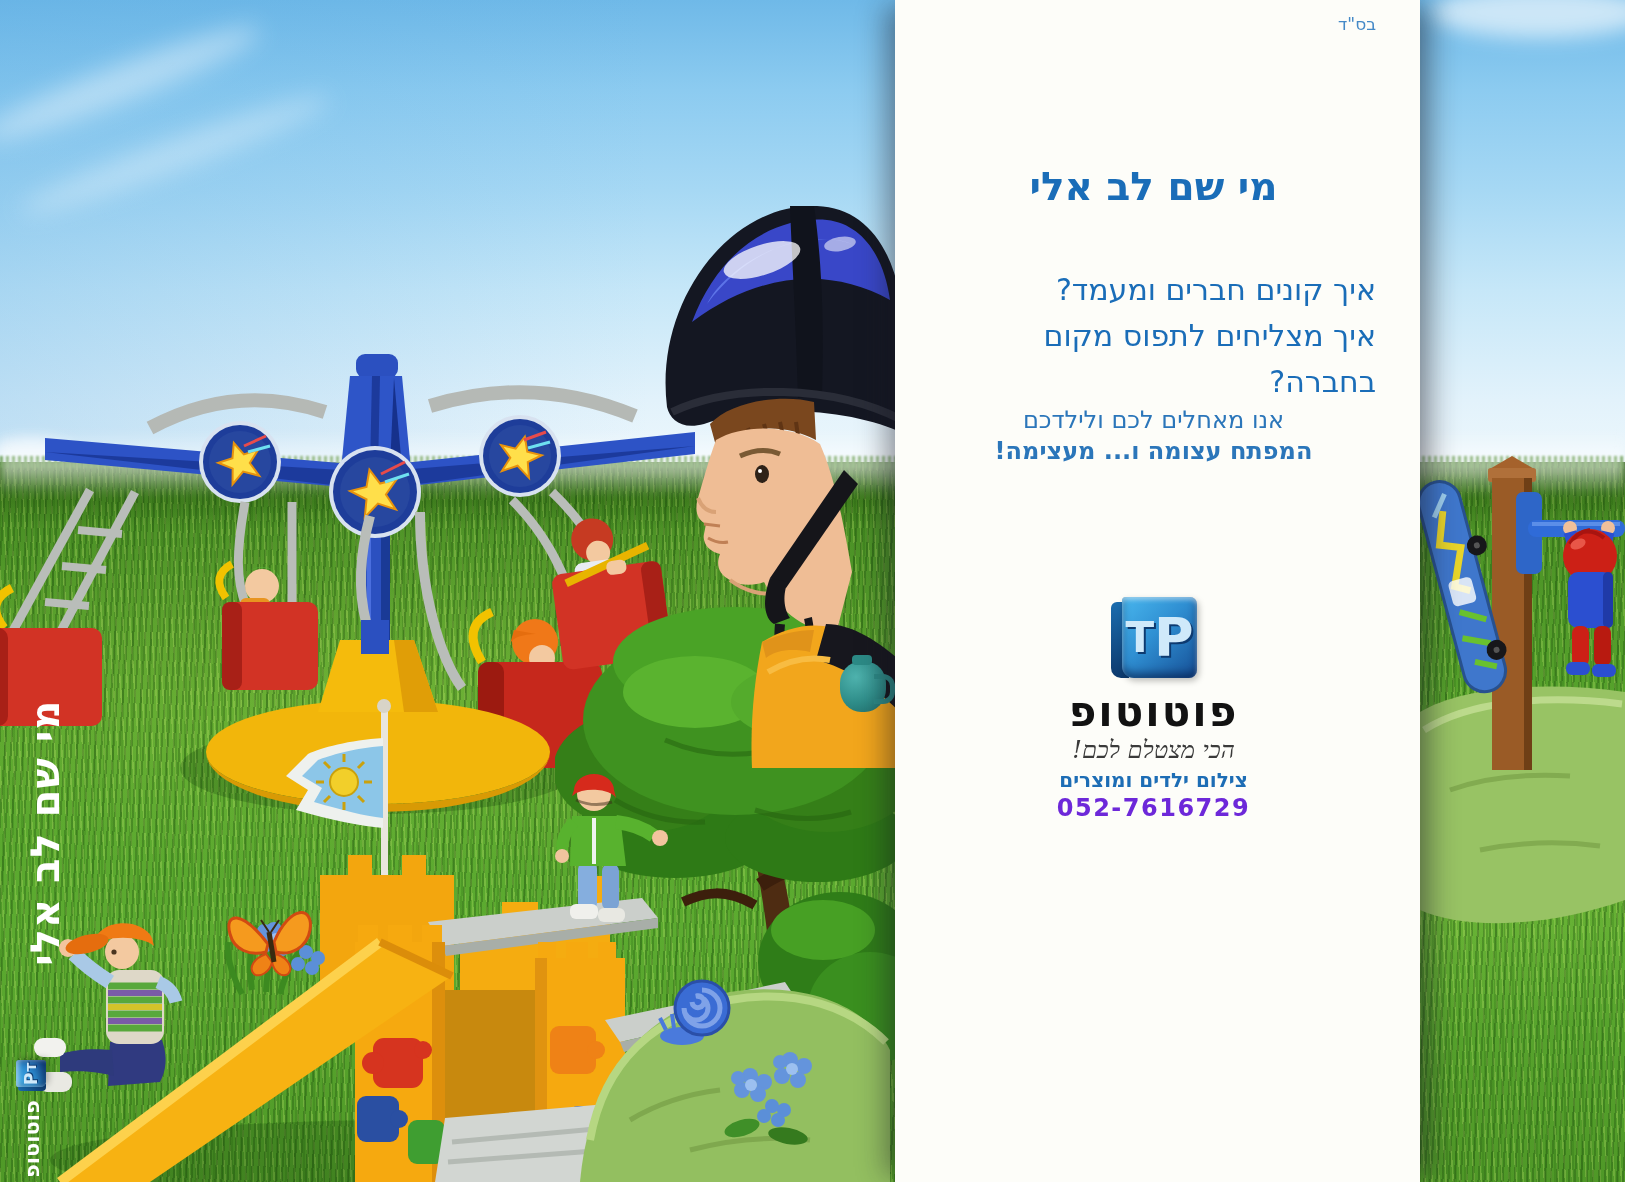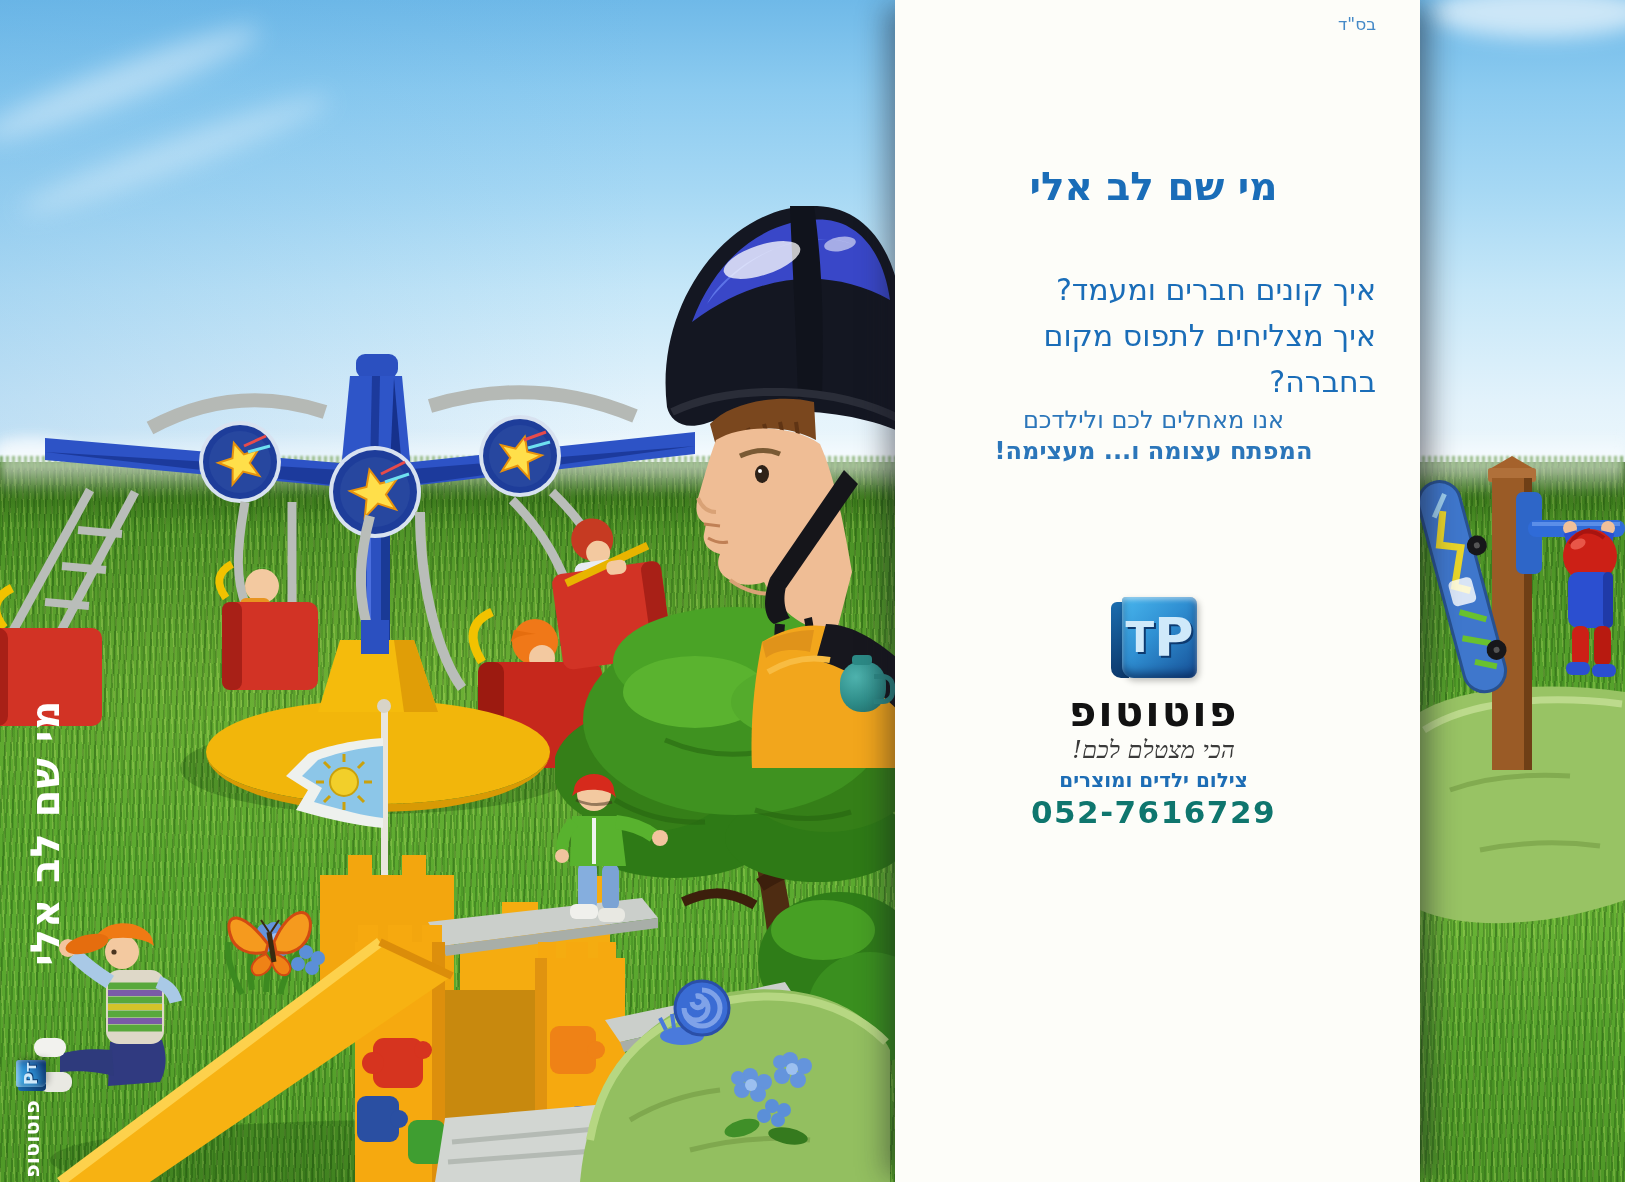--- a/index.html
+++ b/index.html
@@ -71,21 +71,21 @@
   .body-text{font-size:23px;line-height:1.2;color:#2b76ba;text-align:justify;text-align-last:center;}
   .para1{margin-top:12px;}
   .questions{margin-top:58px;text-align:right;font-weight:normal;color:#1a6db8;font-size:30px;line-height:1.53;}
   .para2{margin-top:18px;}
   .wish{text-align:center;font-size:24px;line-height:1.3;color:#2b76ba;}
   .wish .strong{font-weight:bold;}
   .logo-block{margin-top:130px;text-align:center;}
   .brand-name{margin-top:6px;font-size:42px;font-weight:bold;color:#121212;letter-spacing:2px;}
   .tagline{margin-top:0;font-size:24px;font-style:italic;color:#3a3a3a;font-family:"DejaVu Serif",serif;}
   .services{margin-top:4px;font-size:20px;font-weight:bold;color:#1d6db5;}
-  .phone{margin-top:2px;font-size:31px;font-weight:bold;color:#0f766e;letter-spacing:1.5px;direction:ltr;}
+  .phone{margin-top:2px;font-size:24px;font-weight:bold;color:#6d28d9;letter-spacing:1.5px;direction:ltr;}
 </style>
 </head>
 <body>
 
 <div class="stage">
 
   <div class="photo">
     <div class="sky"></div>
     <div class="sky-left-tint"></div>
     <div class="cloud c1"></div>

